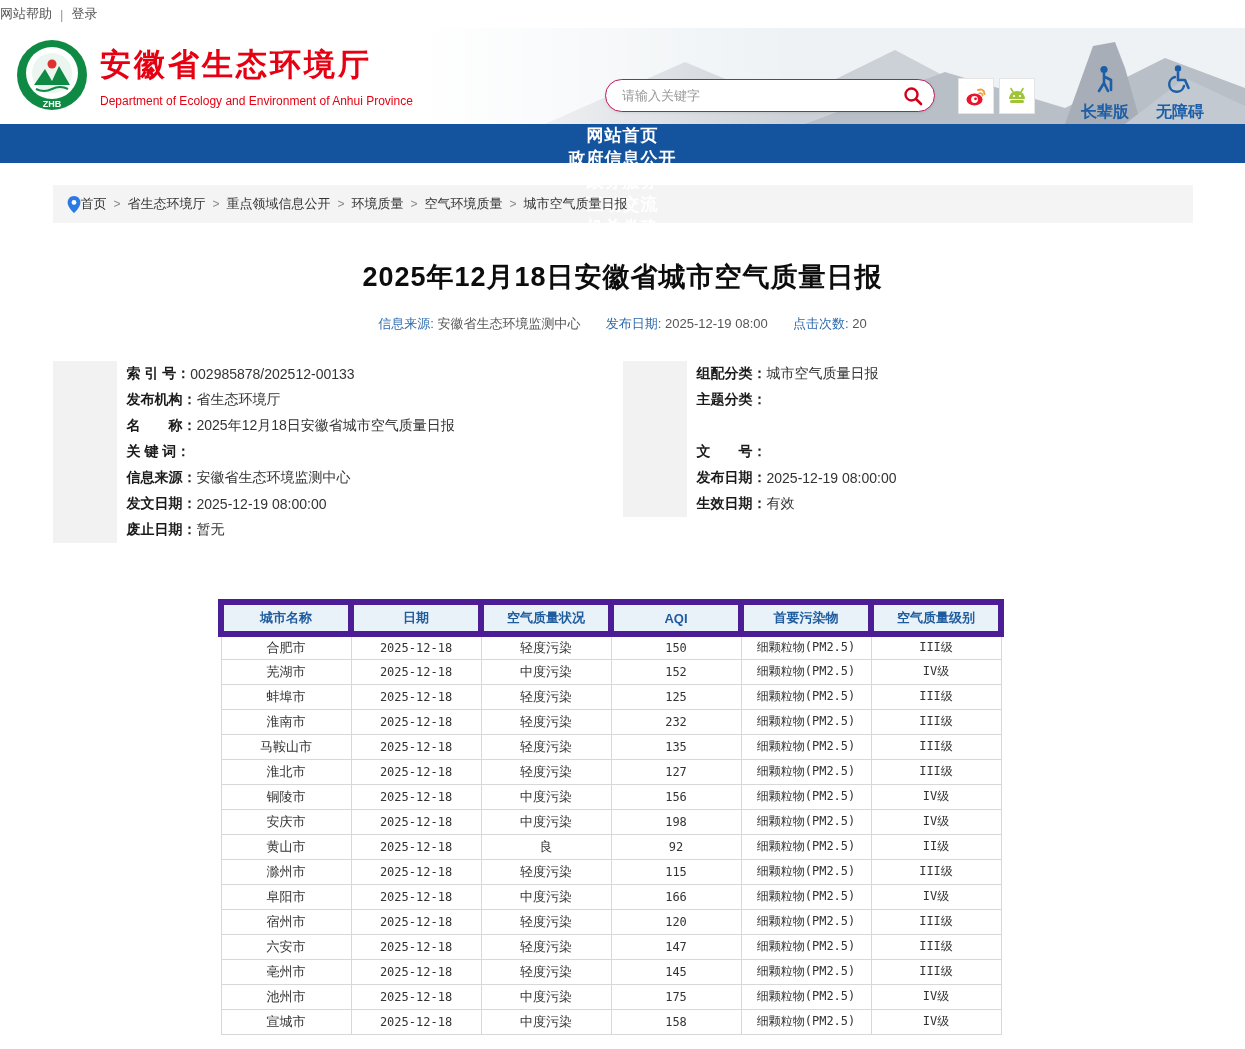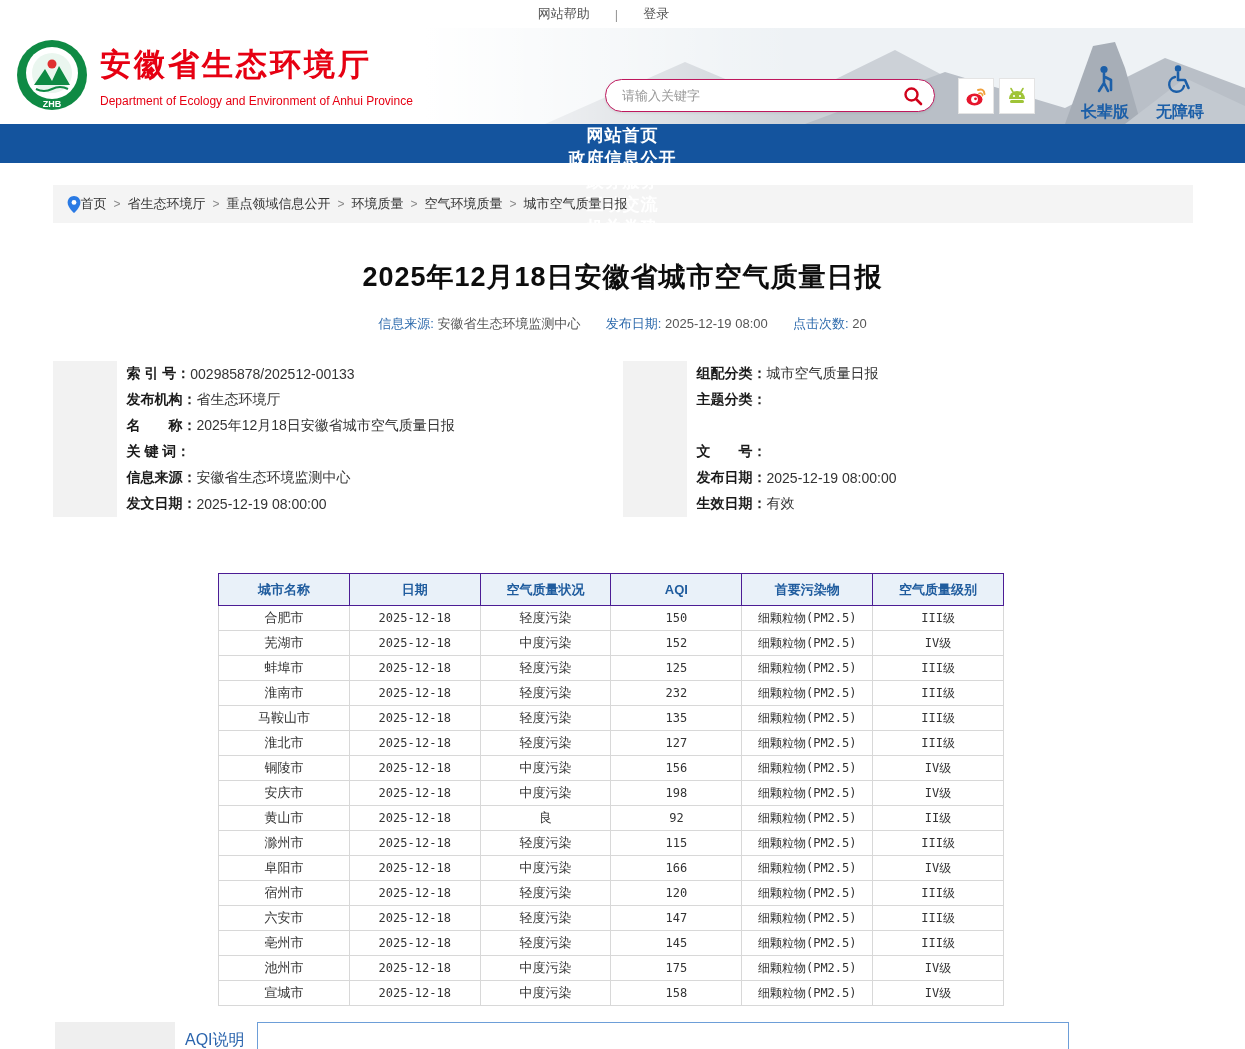--- a/index.html
+++ b/index.html
@@ -5,22 +5,22 @@
   * { box-sizing: border-box; margin: 0; padding: 0; }
   body {
     width: 1245px; height: 1049px; overflow: hidden;
     font-family: "Liberation Sans", sans-serif;
     background: #ffffff; position: relative;
   }
   a { text-decoration: none; cursor: pointer; }
 
   
   .topbar {
-    height: 28px; display: flex; justify-content: center; align-items: center;
-    padding-right: 38px; font-size: 13px; color: #555; gap: 25px; background: #fff;
+    height: 28px; display: flex; justify-content: flex-start; align-items: center;
+    padding-right: 38px; font-size: 13px; color: #555; gap: 8px; background: #fff;
   }
   .topbar a { color: #555; }
   .topbar .divider { color: #999; }
 
   
   .header { position: relative; height: 96px; background: #fff; }
   .header-bg { position: absolute; right: 0; top: 0; width: 820px; height: 96px; }
   .header-inner { position: relative; height: 100%; }
   .logo { position: absolute; left: 16px; top: 11px; }
   .site-title { position: absolute; left: 100px; top: 16px; }
@@ -90,21 +90,21 @@
   .info-label { font-weight: bold; color: #1a1a1a; white-space: pre; }
   .info-value { color: #333; }
 
   
   .aqi-table {
     margin: 52px auto 0; margin-left: 218px; border-collapse: collapse; font-size: 13px;
     table-layout: fixed; width: 786px;
   }
   .aqi-table th {
     background: #e9f1f9; color: #1f5c9e; font-weight: bold; height: 32px;
-    border: 1px solid #4c1d95; text-align: center;
+    border: 6px solid #4c1d95; text-align: center;
   }
   .aqi-table td {
     height: 25px; border: 1px solid #d8d8d8; text-align: center; color: #333;
     padding: 0 2px;
   }
   .aqi-table td.mono { font-family: "DejaVu Sans Mono", monospace; font-size: 12px; }
 
   
   .aqi-note { margin: 16px 0 0 55px; display: flex; align-items: stretch; }
   .aqi-note-spacer { width: 120px; background: #efefef; flex: none; }
@@ -273,20 +273,25 @@
       <div class="info-row">
         <div class="info-spacer"></div>
         <span class="info-label">信息来源：</span>
         <span class="info-value">安徽省生态环境监测中心</span>
       </div>
       <div class="info-row">
         <div class="info-spacer"></div>
         <span class="info-label">发文日期：</span>
         <span class="info-value">2025-12-19 08:00:00</span>
       </div>
+      <div class="info-row">
+        <div class="info-spacer"></div>
+        <span class="info-label">废止日期：</span>
+        <span class="info-value">暂无</span>
+      </div>
     </div>
   <div class="info-col" id="info-right">
       <div class="info-row">
         <div class="info-spacer"></div>
         <span class="info-label">组配分类：</span>
         <span class="info-value">城市空气质量日报</span>
       </div>
       <div class="info-row">
         <div class="info-spacer"></div>
         <span class="info-label">主题分类：</span>

